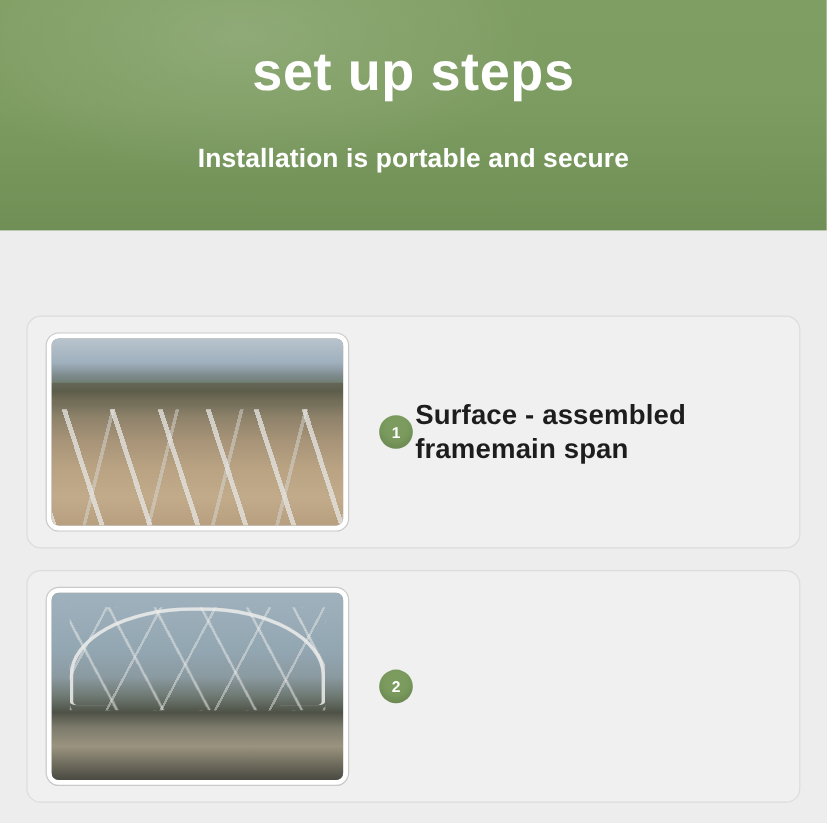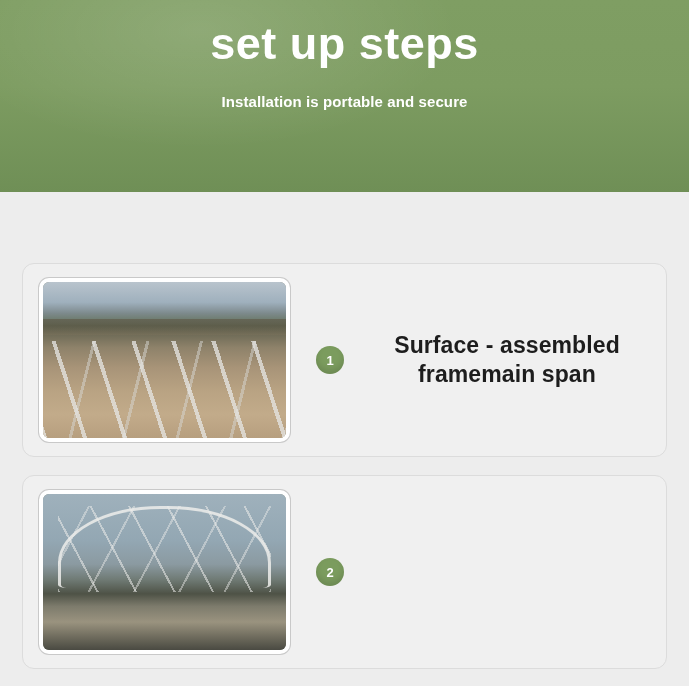--- a/index.html
+++ b/index.html
@@ -37,35 +37,35 @@
     top: -90px;
     width: 520px;
     height: 240px;
     background: radial-gradient(ellipse at center, rgba(255,255,255,0.13) 0%, rgba(255,255,255,0) 70%);
     pointer-events: none;
   }
   .header-inner {
     position: relative;
     z-index: 2;
     text-align: center;
-    padding-top: 20px;
+    padding-top: 36px;
   }
   .header-title {
     color: #ffffff;
     font-size: 45px;
     font-weight: bold;
     letter-spacing: 0.5px;
     line-height: 1.05;
     margin: 0;
   }
   .header-subtitle {
     color: #ffffff;
-    font-size: 15px;
-    font-weight: bold;
-    margin-top: 26px;
+    font-size: 22px;
+    font-weight: bold;
+    margin-top: 36px;
     letter-spacing: 0.1px;
   }
 
   
   .steps {
     position: absolute;
     left: 0;
     top: 192px;
     width: 689px;
   }
@@ -154,27 +154,26 @@
     color: #ffffff;
     font-size: 13px;
     font-weight: bold;
     display: flex;
     align-items: center;
     justify-content: center;
     margin-left: 26px;
     box-shadow: inset 0 -4px 6px rgba(0,0,0,0.12);
   }
   .step-text {
-    margin-left: 20px;
+    margin-left: 2px;
     color: #1d1d1d;
     font-size: 23px;
     font-weight: bold;
     line-height: 1.28;
     letter-spacing: 0.1px;
-    text-align: center;
   }
 </style>
 </head>
 <body>
 
 <div class="page">
 
   <div class="header">
     <div class="header-inner">
       <div class="header-title">set up steps</div>

